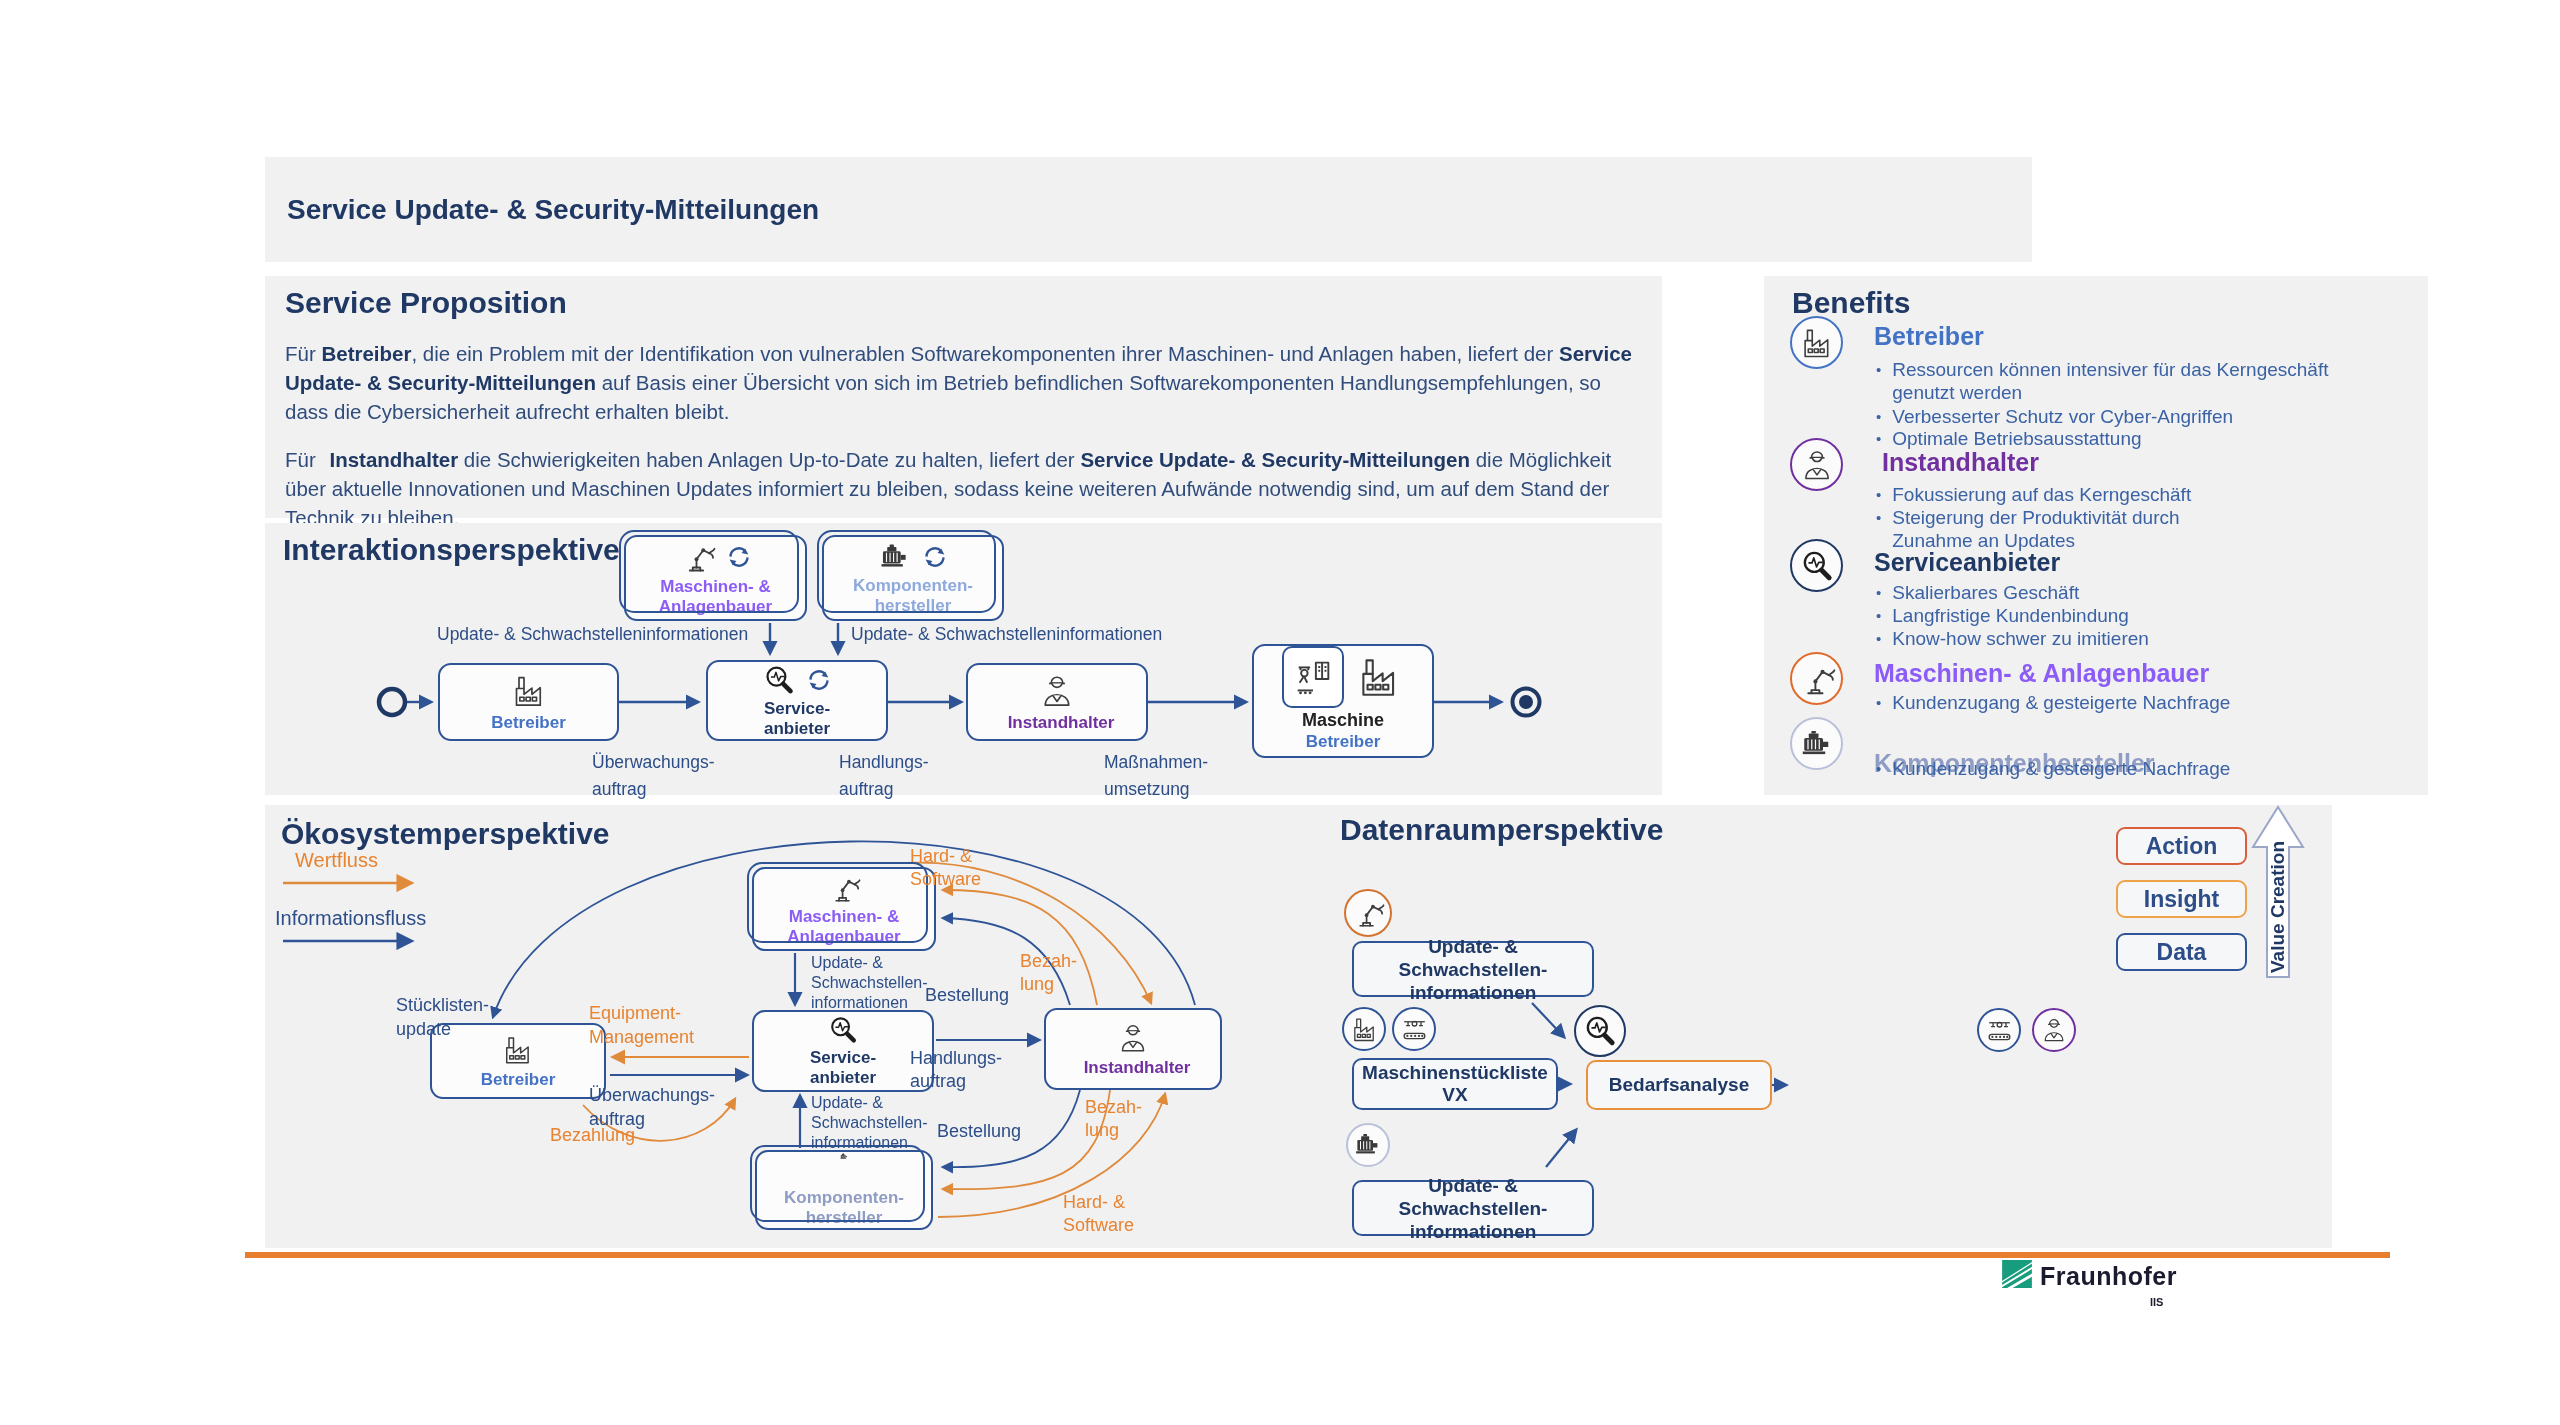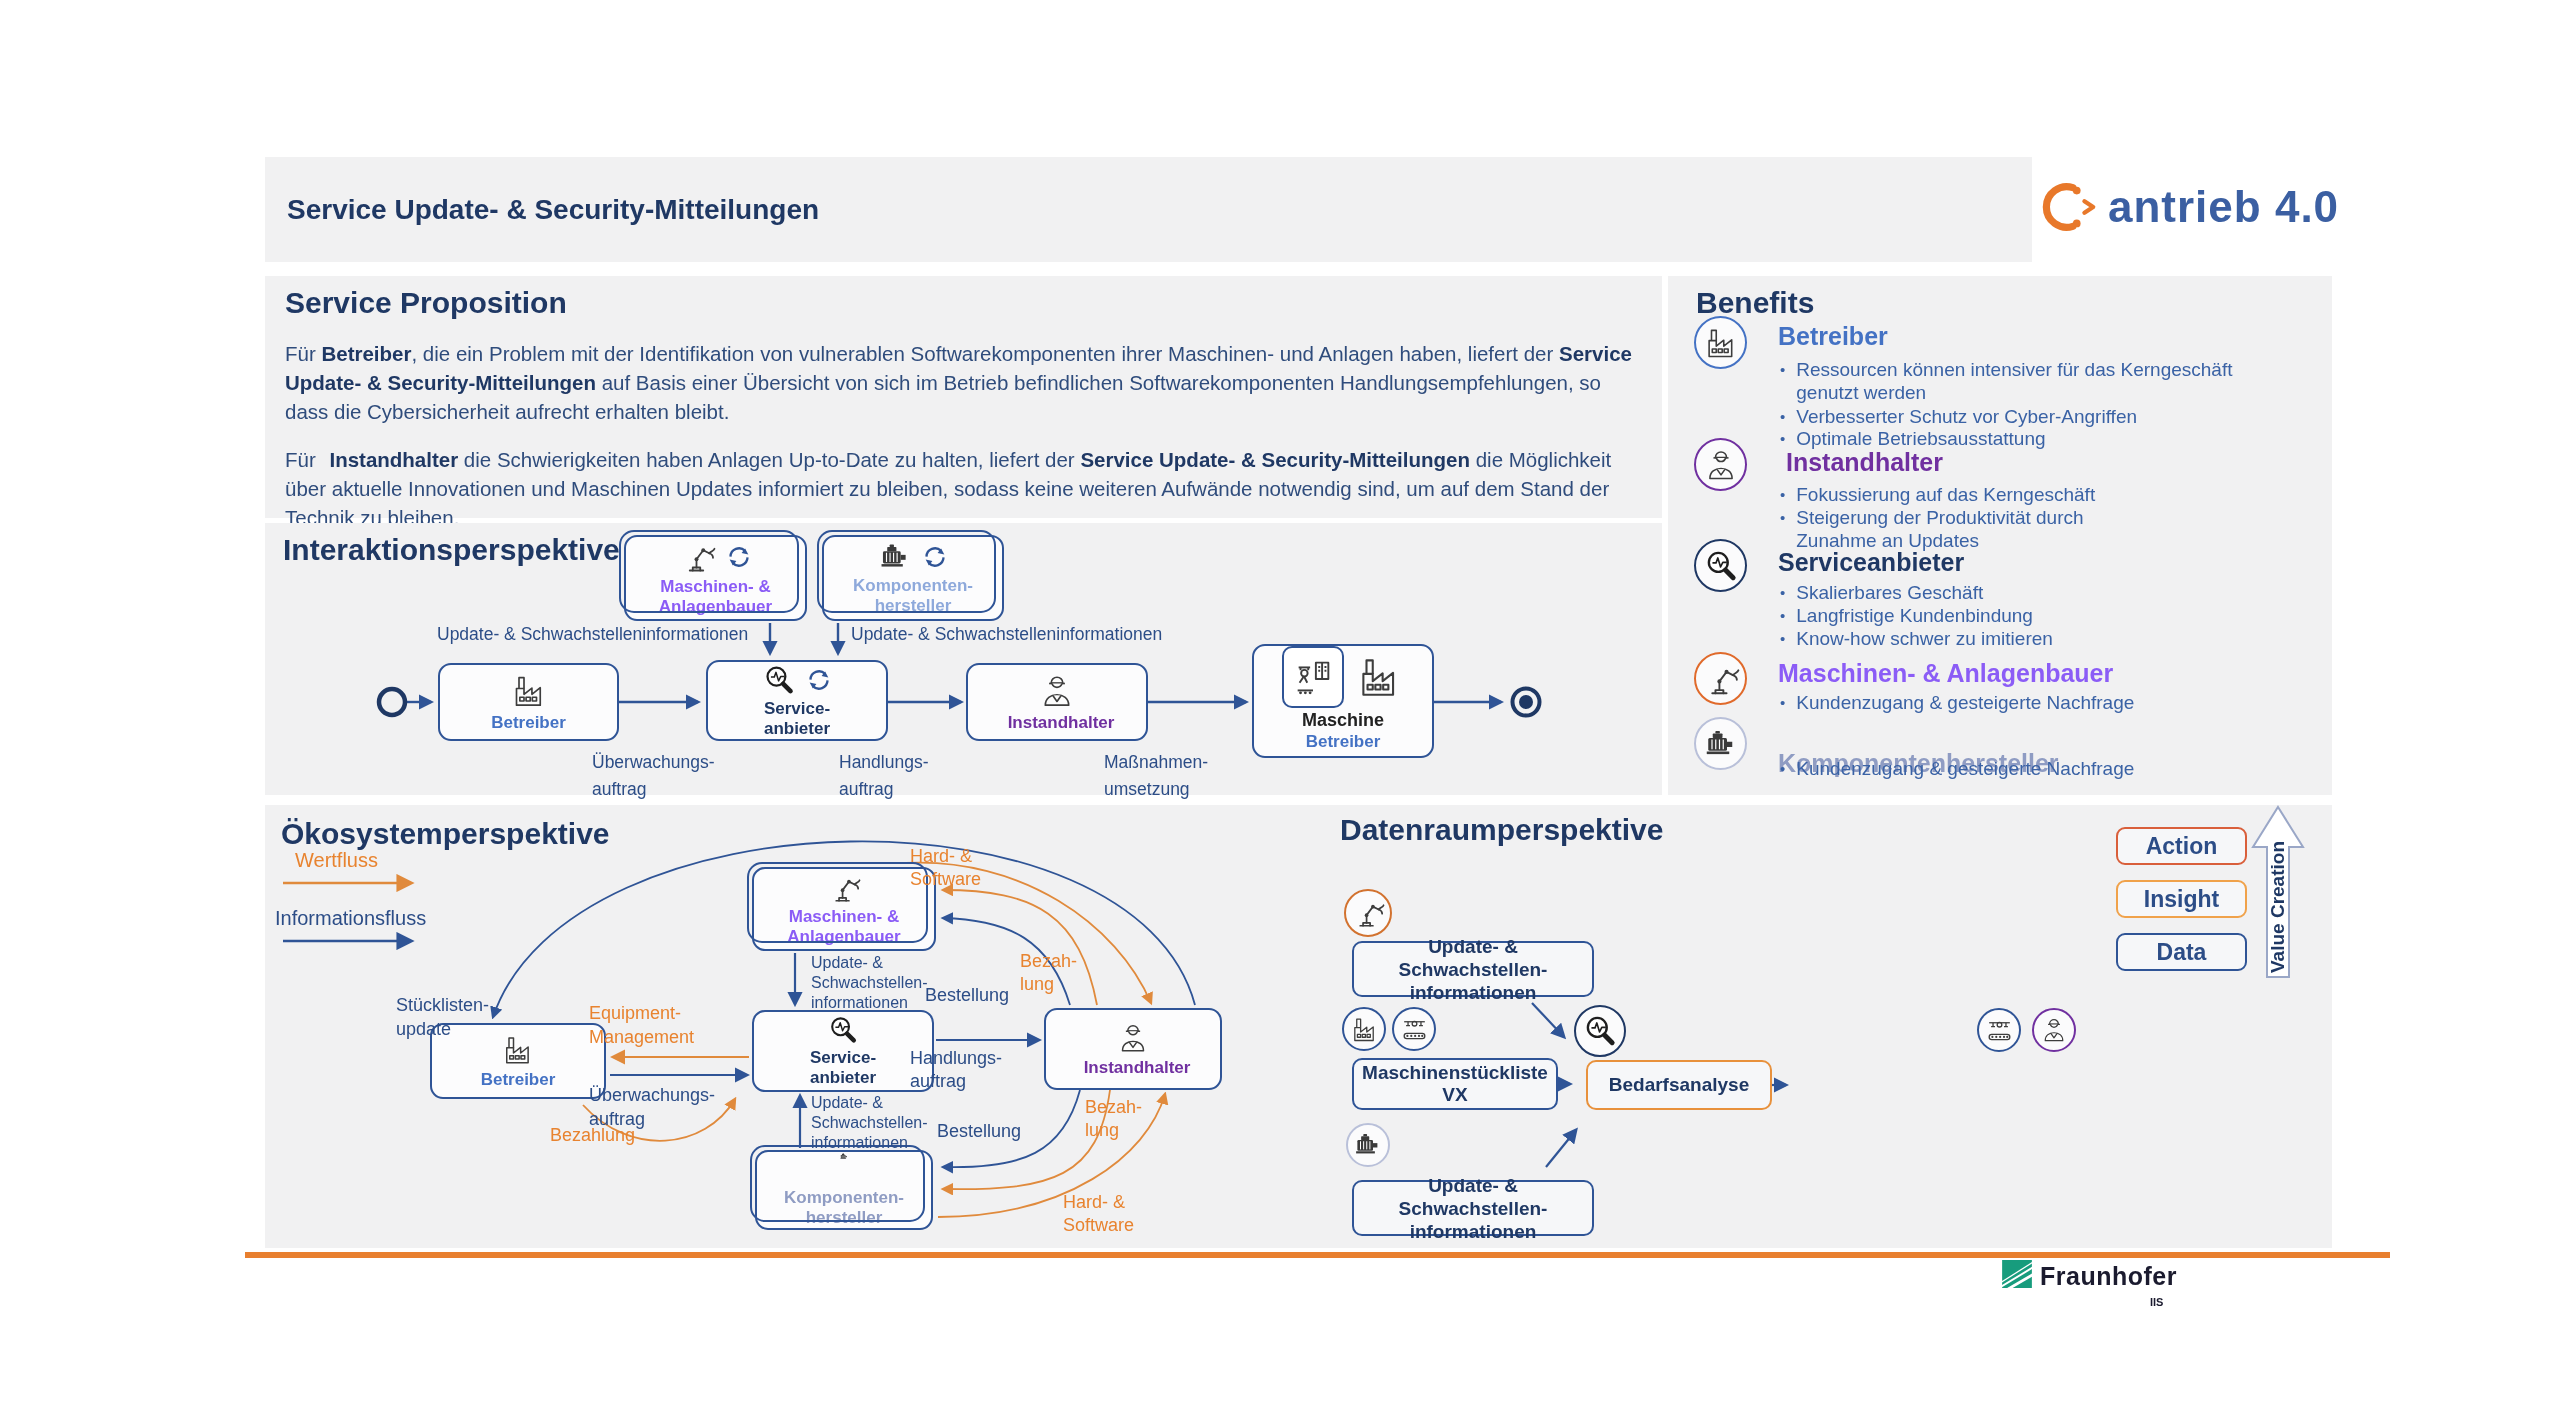--- a/index.html
+++ b/index.html
@@ -136,41 +136,32 @@
       </g>
     </g>
   </defs>
 </svg>
 
 <div id="stage">
 
   <div id="headerbar">
     <div class="title">Service Update- &amp; Security-Mitteilungen</div>
   </div>
-  <div id="brand">
-    <svg width="58" height="54" viewBox="0 0 60 54">
-      <path d="M34 7 A 21 21 0 1 0 34 47" stroke="#e8782a" stroke-width="7.5" fill="none" stroke-linecap="round"></path>
-      <circle cx="38" cy="10" r="4" fill="#e8782a"></circle>
-      <circle cx="38" cy="44" r="4" fill="#e8782a"></circle>
-      <path d="M46 21 l9 6 -9 6" stroke="#e8782a" stroke-width="4.5" fill="none" stroke-linecap="round" stroke-linejoin="round"></path>
-    </svg>
-    <span class="btxt">antrieb 4.0</span>
-  </div>
 
   <section class="panel" style="left:265px;top:276px;width:1397px;height:242px">
     <div class="h2" style="left:20px;top:10px">Service Proposition</div>
     <p class="para" style="left:20px;top:42px">
       <span>Für </span><b class="c-blue">Betreiber</b><span>, die ein Problem mit der Identifikation von vulnerablen Softwarekomponenten ihrer Maschinen- und Anlagen  haben, liefert der </span><b>Service Update- &amp; Security-Mitteilungen</b><span> auf Basis einer Übersicht von sich im Betrieb befindlichen Softwarekomponenten Handlungsempfehlungen, so dass die Cybersicherheit aufrecht erhalten bleibt.</span>
     </p>
     <p class="para" style="left:20px;top:148px">
       <span>Für </span><b class="c-purple">Instandhalter</b><span> die Schwierigkeiten haben Anlagen Up-to-Date zu halten, liefert der </span><b>Service Update- &amp; Security-Mitteilungen</b><span> die Möglichkeit über aktuelle Innovationen und Maschinen Updates informiert zu bleiben, sodass keine weiteren Aufwände notwendig sind, um auf dem Stand der Technik zu bleiben.</span>
     </p>
   </section>
 
-  <section class="panel" style="left:1668px;top:276px;width:664px;height:519px">
+  <section class="panel" style="left:1764px;top:276px;width:664px;height:519px">
     <div class="h2" style="left:28px;top:10px">Benefits</div>
 
     <div class="icirc" style="left:26px;top:40px;width:53px;height:53px;border:2.6px solid #4472c4">
       <svg width="38" height="38" viewBox="0 0 48 48">
           <use href="#i-factory"></use>
         </svg>
     </div>
     <div class="bhead c-blue" style="left:110px;top:46px">Betreiber</div>
     <div class="bul" style="left:112px;top:82px">
         <span class="dot">•</span>

